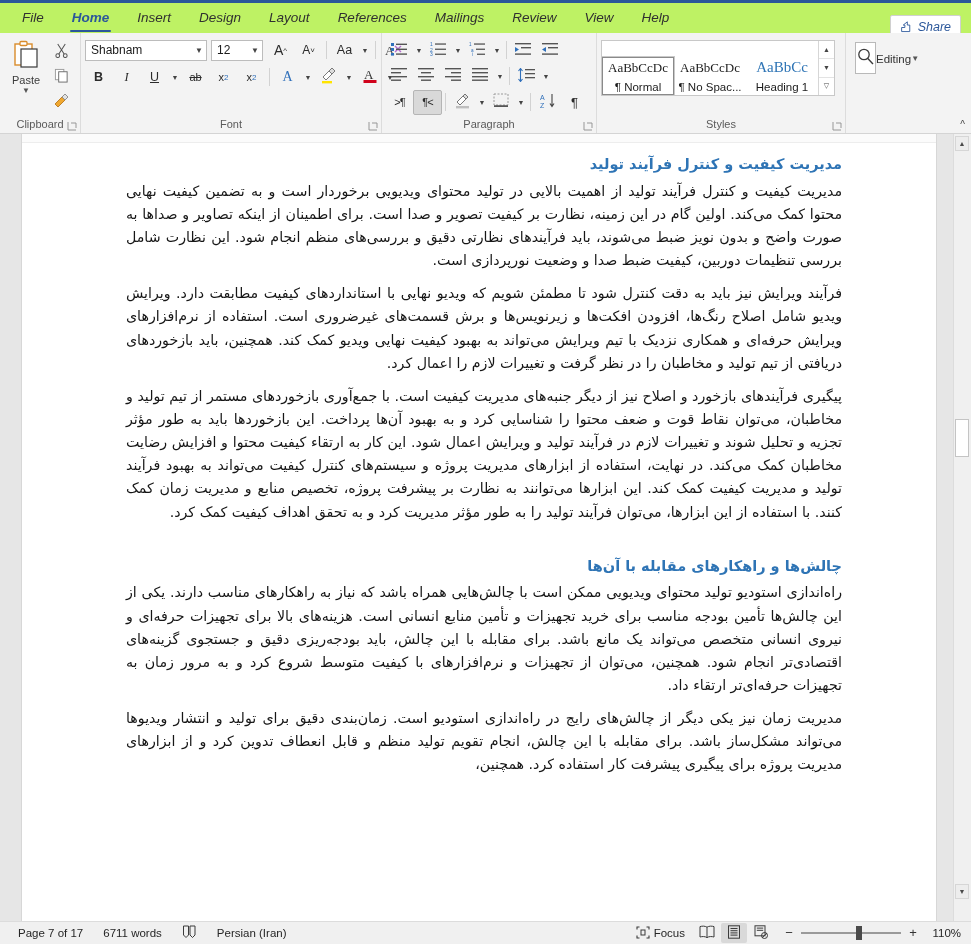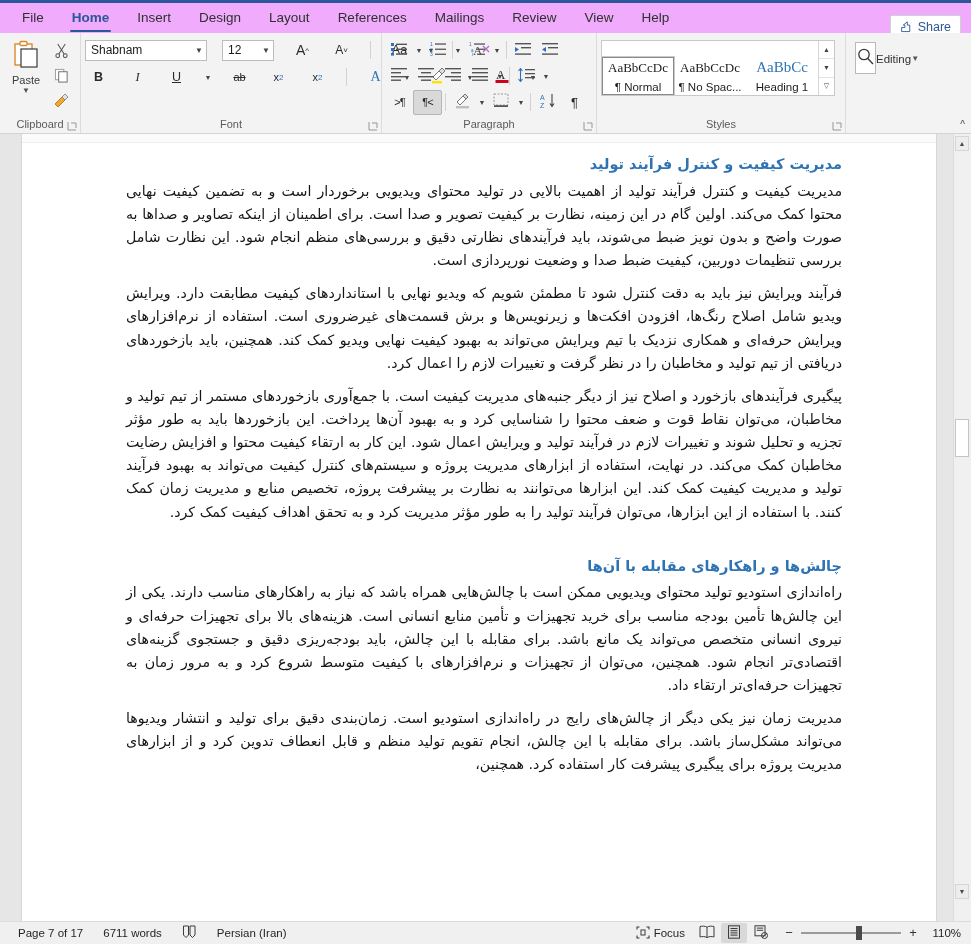--- a/index.html
+++ b/index.html
@@ -6,22 +6,22 @@
   body{
     width:971px;height:944px;overflow:hidden;
     font-family:"Liberation Sans","DejaVu Sans",sans-serif;
     font-size:12px;color:#212121;background:#ffffff;
     -webkit-font-smoothing:antialiased;
   }
   .app{position:relative;width:971px;height:944px;display:flex;flex-direction:column;
        border-top:3px solid #2b579a;box-sizing:border-box;}
 
   
-  .tabstrip{height:30px;background:#f0abfc;display:flex;align-items:flex-start;
-            position:relative;flex:0 0 auto;}
+  .tabstrip{height:30px;background:#bef264;display:flex;align-items:flex-start;
+            position:relative;flex:0 0 auto;font-style:italic;}
   .tabs{display:flex;align-items:flex-end;height:30px;padding-left:8px;}
   .tab{height:30px;line-height:30px;padding:0 14px;font-size:13.5px;color:#303030;
        cursor:pointer;white-space:nowrap;position:relative;}
   .tab.active{color:#2b579a;font-weight:600;}
   .tab.active:after{content:"";position:absolute;left:12px;right:12px;bottom:1px;
        height:2.5px;background:#2b579a;border-radius:1px;}
   .share-btn{position:absolute;right:10px;top:12px;height:22px;display:flex;align-items:center;
        gap:5px;border:1px solid #d0d0d0;background:#fff;border-radius:2px;padding:0 9px;
        font-size:12.5px;color:#2b579a;cursor:pointer;}
   .share-ico{width:13px;height:13px;display:block;}
@@ -43,21 +43,21 @@
   .paste{width:44px;display:flex;flex-direction:column;align-items:center;cursor:pointer;
          padding-top:2px;border-radius:2px;}
   .paste-lbl{font-size:11px;color:#3b3b3b;margin-top:1px;}
   .paste-chev{font-size:8px;color:#555;line-height:8px;margin-top:1px;}
   .clip-mini{display:flex;flex-direction:column;gap:3px;padding-top:3px;}
   .mini{width:22px;height:22px;display:flex;align-items:center;justify-content:center;
         border-radius:2px;cursor:pointer;}
 
   
   .g-font{width:292px;}
-  .fr{display:flex;align-items:center;gap:12px;height:24px;}
+  .fr{display:flex;align-items:center;gap:1px;height:24px;}
   .fr + .fr{margin-top:3px;}
   .cbox{height:21px;border:1px solid #bcbcbc;background:#fff;display:flex;align-items:center;
         padding:0 3px 0 5px;font-size:12px;color:#1a1a1a;box-sizing:border-box;cursor:text;}
   .cbox .cv{flex:1;white-space:nowrap;overflow:hidden;}
   .cbox .cc{font-size:8px;color:#444;padding-left:4px;}
   .fname{width:122px;}
   .fsize{width:52px;margin-left:3px;}
   .ib{min-width:23px;height:23px;display:flex;align-items:center;justify-content:center;
       border-radius:2px;cursor:pointer;font-size:12.5px;color:#2b2b2b;padding:0 2px;}
   .ib.on{background:#d9d9d9;border:1px solid #b5b5b5;}

